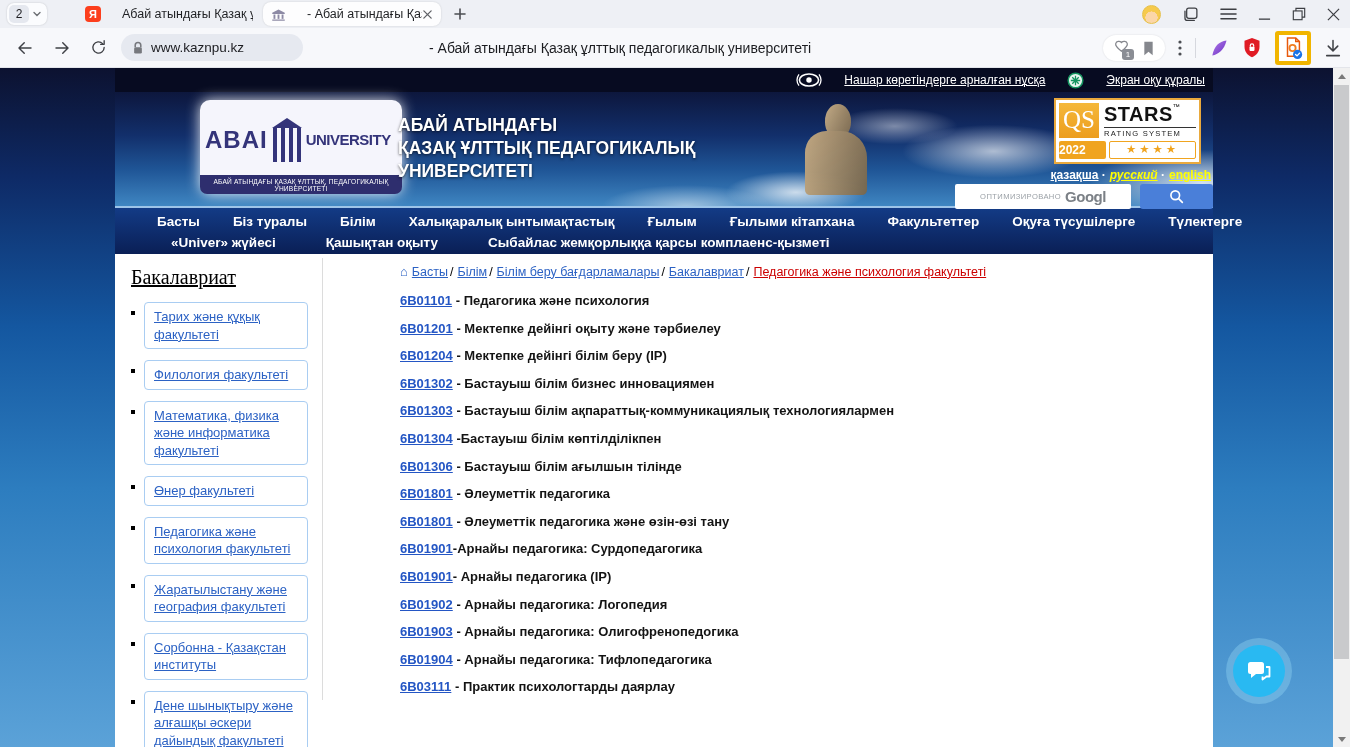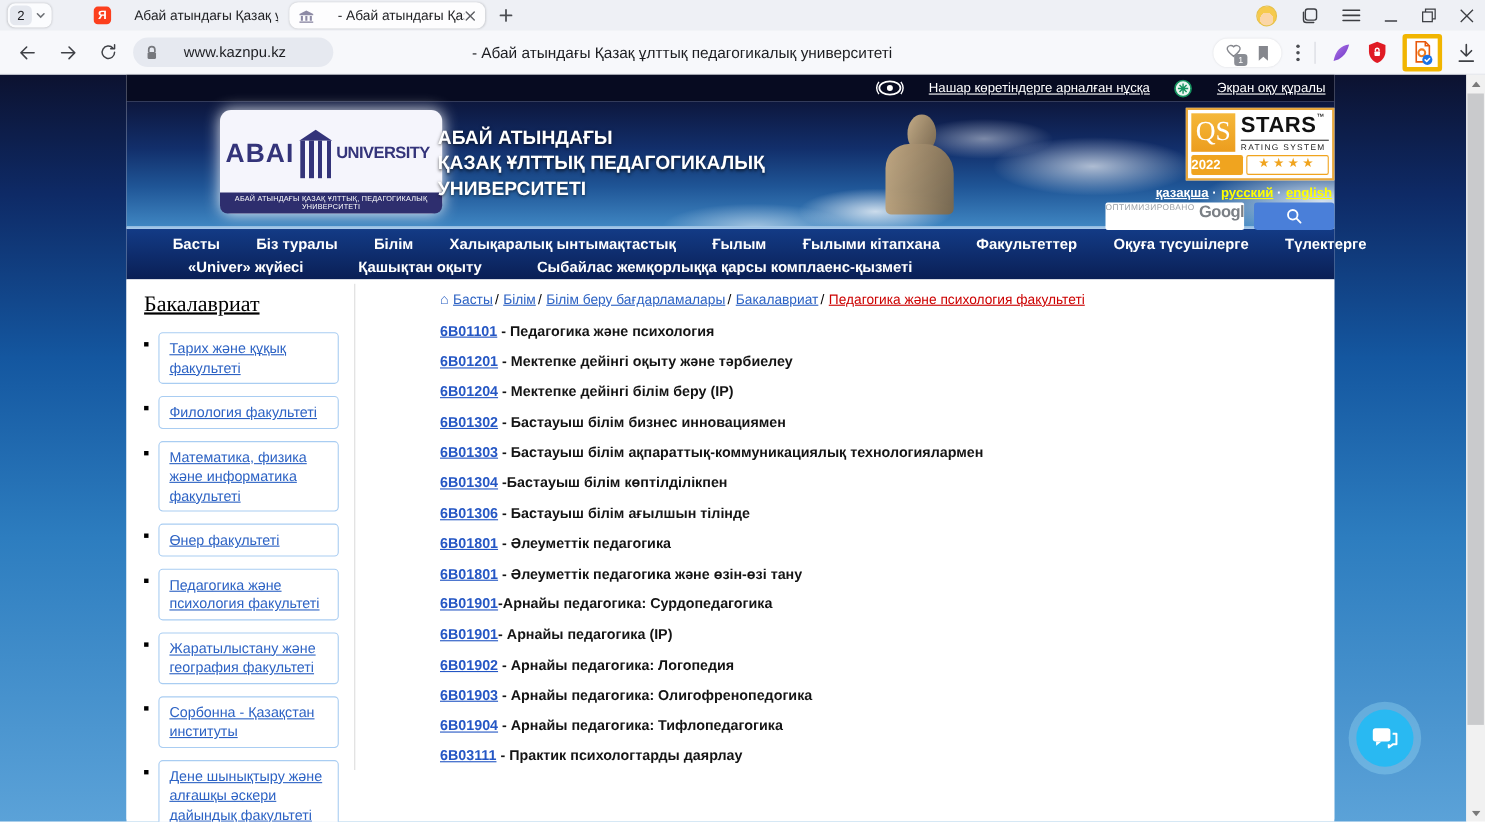--- a/index.html
+++ b/index.html
@@ -28,21 +28,21 @@
                   align-items:center; gap:21px; }
   .avatar { width:19px; height:19px; border-radius:50%;
             background:radial-gradient(circle at 50% 68%, #fbd6a8 0 42%, #f6ca4c 43% 100%);
             border:1px solid #e6c04a; }
 
   .toolbar { position:absolute; top:28px; left:0; width:1350px; height:40px;
              background:#f7f8fb; display:flex; align-items:center; border-bottom:1px solid #e3e5ea; }
   .tb-icon { display:flex; align-items:center; justify-content:center; flex:none; }
   .tb-nav { margin-left:16px; display:flex; gap:19px; align-items:center; }
   .url-pill { margin-left:14px; height:27px; width:182px; background:#e6e9f0; border-radius:14px;
-              display:flex; align-items:center; padding:0 11px; gap:23px; }
+              display:flex; align-items:center; padding:0 11px; gap:7px; }
   .url-text { font-size:13.5px; color:#1c1d21; }
   .tb-title { margin-left:126px; font-size:14px; color:#1c1d21; white-space:nowrap; }
   .tb-right { position:absolute; right:8px; top:0; height:40px; display:flex; align-items:center; gap:13px; }
   .pill-group { display:flex; align-items:center; gap:12px; background:#fff; border-radius:13px;
                 height:26px; padding:0 10px; box-shadow:0 0 2px rgba(0,0,0,.12); }
   .badge-wrap { position:relative; }
   .badge-1 { position:absolute; right:-4px; bottom:-3px; min-width:12px; height:11px; background:#8a8d94;
              color:#fff; font-size:8px; line-height:11px; text-align:center; border-radius:3px; padding:0 2px; }
   .vsep { width:1px; height:20px; background:#d6d8de; }
   .ext-highlight { border:4px solid #f1b500; background:#fff; border-radius:3px; padding:1px 3px; }
@@ -89,21 +89,21 @@
   .logo-roof { width:0; height:0; border-left:15px solid transparent; border-right:15px solid transparent;
                border-bottom:10px solid #34347a; }
   .logo-pillars { width:28px; flex:1; background:repeating-linear-gradient(90deg,#34347a 0 4px,#f5f5fc 4px 8px); }
   .logo-univ { font-size:15px; letter-spacing:-.5px; }
   .logo-caption { background:#2e2e6e; color:#fff; font-size:6.6px; text-align:center;
                   padding:2.5px 2px; border-radius:0 0 7px 7px; margin:0 -5px; letter-spacing:.2px; }
 
   .site-name { position:absolute; left:283px; top:22px; color:#fff; font-weight:bold;
                font-size:17.5px; line-height:23px; text-shadow:0 1px 3px rgba(0,0,0,.65); }
 
-  .qs-badge { position:absolute; right:0; top:6px; width:135px; background:#fff;
+  .qs-badge { position:absolute; right:12px; top:6px; width:147px; background:#fff;
               border:2px solid #e9a93d; padding:3px; }
   .qs-row1 { display:flex; align-items:stretch; }
   .qs-sq { width:40px; background:linear-gradient(#f5b83a,#ec9d1e); color:#fff;
            font-family:"Liberation Serif", serif; font-size:25px; text-align:center; line-height:33px; }
   .qs-right { flex:1; padding-left:5px; }
   .qs-stars-word { font-size:20px; font-weight:bold; color:#111; letter-spacing:.5px; }
   .qs-tm { font-size:7px; vertical-align:top; }
   .qs-rs { font-size:7.6px; letter-spacing:1.2px; color:#222; border-top:1.5px solid #333;
            margin-top:1px; padding-top:1px; }
   .qs-row2 { display:flex; margin-top:3px; height:18px; }
@@ -112,21 +112,21 @@
   .qs-starline { flex:1; border:1.5px solid #f0a41f; margin-left:3px; text-align:center;
                  color:#f0a41f; font-size:11.5px; line-height:15px; letter-spacing:3px; border-radius:2px; }
 
   .langs { position:absolute; right:2px; top:76px; font-size:12px; font-weight:bold; color:#fff;
            display:flex; gap:4px; align-items:center; }
   .langs a { }
   .langs .sep { color:#fff; text-decoration:none; }
   .langs .lang-item:last-child .sep { display:none; }
 
   .search-row { position:absolute; right:0; top:92px; display:flex; gap:9px; height:25px; }
-  .search-box { width:126px; background:#fff; border-radius:2px; display:flex; align-items:flex-start;
+  .search-box { width:176px; background:#fff; border-radius:2px; display:flex; align-items:center;
                 justify-content:center; gap:4px;margin-left:44px; }
   .opt-text { font-size:7.6px; color:#9aa0a6; letter-spacing:.4px; }
   .google-text { font-size:15px; color:#7b8086; font-weight:bold; letter-spacing:-.5px; }
   .search-btn { width:73px; background:#4a7fd9; border-radius:3px; display:flex; align-items:center;
                 justify-content:center; border:none; cursor:pointer; }
 
   .nav { height:46px; background:linear-gradient(180deg,#133b86 0%,#0a1f55 100%);
          padding-top:3px; }
   .nav-row { display:flex; align-items:center; height:21px; color:#fff; }
   .nav-row1 { gap:33px; padding-left:42px; }
@@ -344,21 +344,21 @@
       <div class="qs-row2">
         <div class="qs-year">2022</div>
         <div class="qs-starline">★★★★</div>
       </div>
     </div>
 
     <div class="langs">
 
         <span class="lang-item"><a style="color: rgb(255, 255, 255);">қазақша</a> <span class="sep">·</span></span>
 
-        <span class="lang-item"><a style="color: rgb(255, 255, 0);">русский</a> <span class="sep">·</span></span>
+        <span class="lang-item"><a style="color: rgb(255, 255, 0); font-style: italic;">русский</a> <span class="sep">·</span></span>
 
         <span class="lang-item"><a style="color: rgb(255, 255, 0);">english</a> </span>
       </div>
 
     <div class="search-row">
       <div class="search-box">
         <span class="opt-text">ОПТИМИЗИРОВАНО</span>
         <span class="google-text">Googl</span>
       </div>
       <button class="search-btn">

